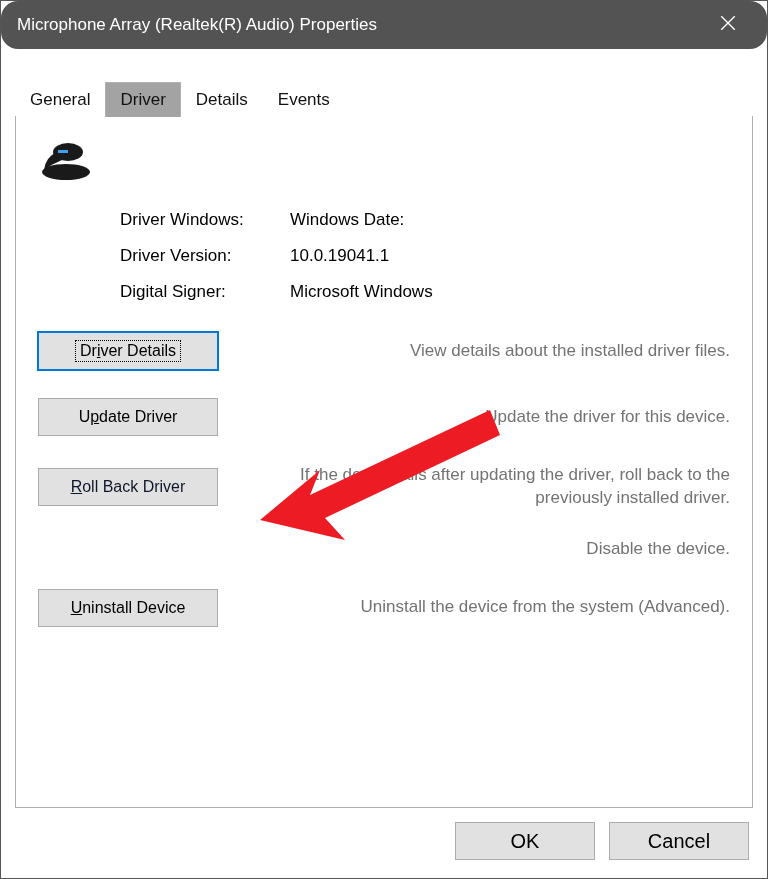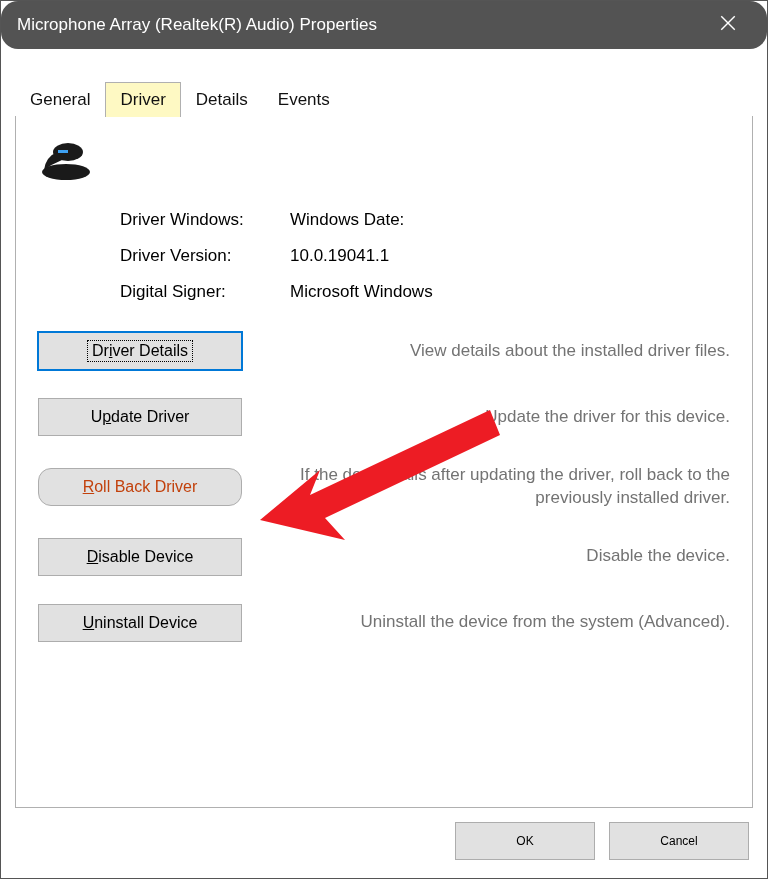--- a/index.html
+++ b/index.html
@@ -55,21 +55,21 @@
     border: 1px solid transparent;
     border-bottom: none;
     margin-right: 0;
     cursor: pointer;
     position: relative;
     top: 1px;
     margin-top: 20px;
   }
   .tab.active {
     border-color: #b0b0b0;
-    background: #fef9c3;
+    background: #a3a3a3;
     z-index: 2;
   }
   .tab-content {
     flex: 1;
     position: relative;
     margin: 0 14px 0 14px;
     border-left: 1px solid #b0b0b0;
     border-right: 1px solid #b0b0b0;
     border-bottom: 1px solid #b0b0b0;
     padding: 22px 22px 18px 22px;
@@ -104,44 +104,43 @@
   .actions {
     display: flex;
     flex-direction: column;
     gap: 28px;
   }
   .action-row {
     display: flex;
     align-items: center;
   }
   .action-btn {
-    width: 204px;
+    width: 180px;
     height: 38px;
     background: #e1e1e1;
     border: 1px solid #adadad;
     font-size: 16px;
     font-family: inherit;
     cursor: pointer;
     padding: 0;
     margin-right: 36px;
     color: #000;
   }
   .action-btn.focused {
     outline: 2px solid #0078d7;
     outline-offset: -1px;
   }
   .action-btn.focused .btn-inner {
     border: 1px dotted #000;
     display: inline-block;
     padding: 1px 4px;
   }
   .action-btn.disabled {
-    color: #c2410c;
+    color: #0f172a;
     cursor: default;
-    border-radius: 13px;
   }
   .action-desc {
     flex: 1;
     font-size: 17px;
     color: #737373;
     line-height: 1.35;
     text-align: right;
   }
   .ul { text-decoration: underline; }
   .footer {
@@ -149,21 +148,21 @@
     justify-content: flex-end;
     gap: 14px;
     padding: 14px 18px 18px 0;
     background: #fff;
   }
   .footer-btn {
     width: 140px;
     height: 38px;
     background: #e1e1e1;
     border: 1px solid #adadad;
-    font-size: 12px;
+    font-size: 20px;
     font-family: inherit;
     cursor: pointer;
   }
   .arrow-overlay {
     position: absolute;
     pointer-events: none;
     z-index: 50;
   }
 </style>
 </head>
@@ -229,23 +228,20 @@
       </div>
 
       <div class="action-row">
         <button class="action-btn disabled">
           <span></span><span class="ul">R</span><span>oll Back Driver</span>
         </button>
         <div class="action-desc">If the device fails after updating the driver, roll back to the previously installed driver.</div>
       </div>
 
       <div class="action-row">
-        <button class="action-btn">
-          <span></span><span class="ul">D</span><span>isable Device</span>
-        </button>
         <div class="action-desc">Disable the device.</div>
       </div>
 
       <div class="action-row">
         <button class="action-btn">
           <span></span><span class="ul">U</span><span>ninstall Device</span>
         </button>
         <div class="action-desc">Uninstall the device from the system (Advanced).</div>
       </div>
 

